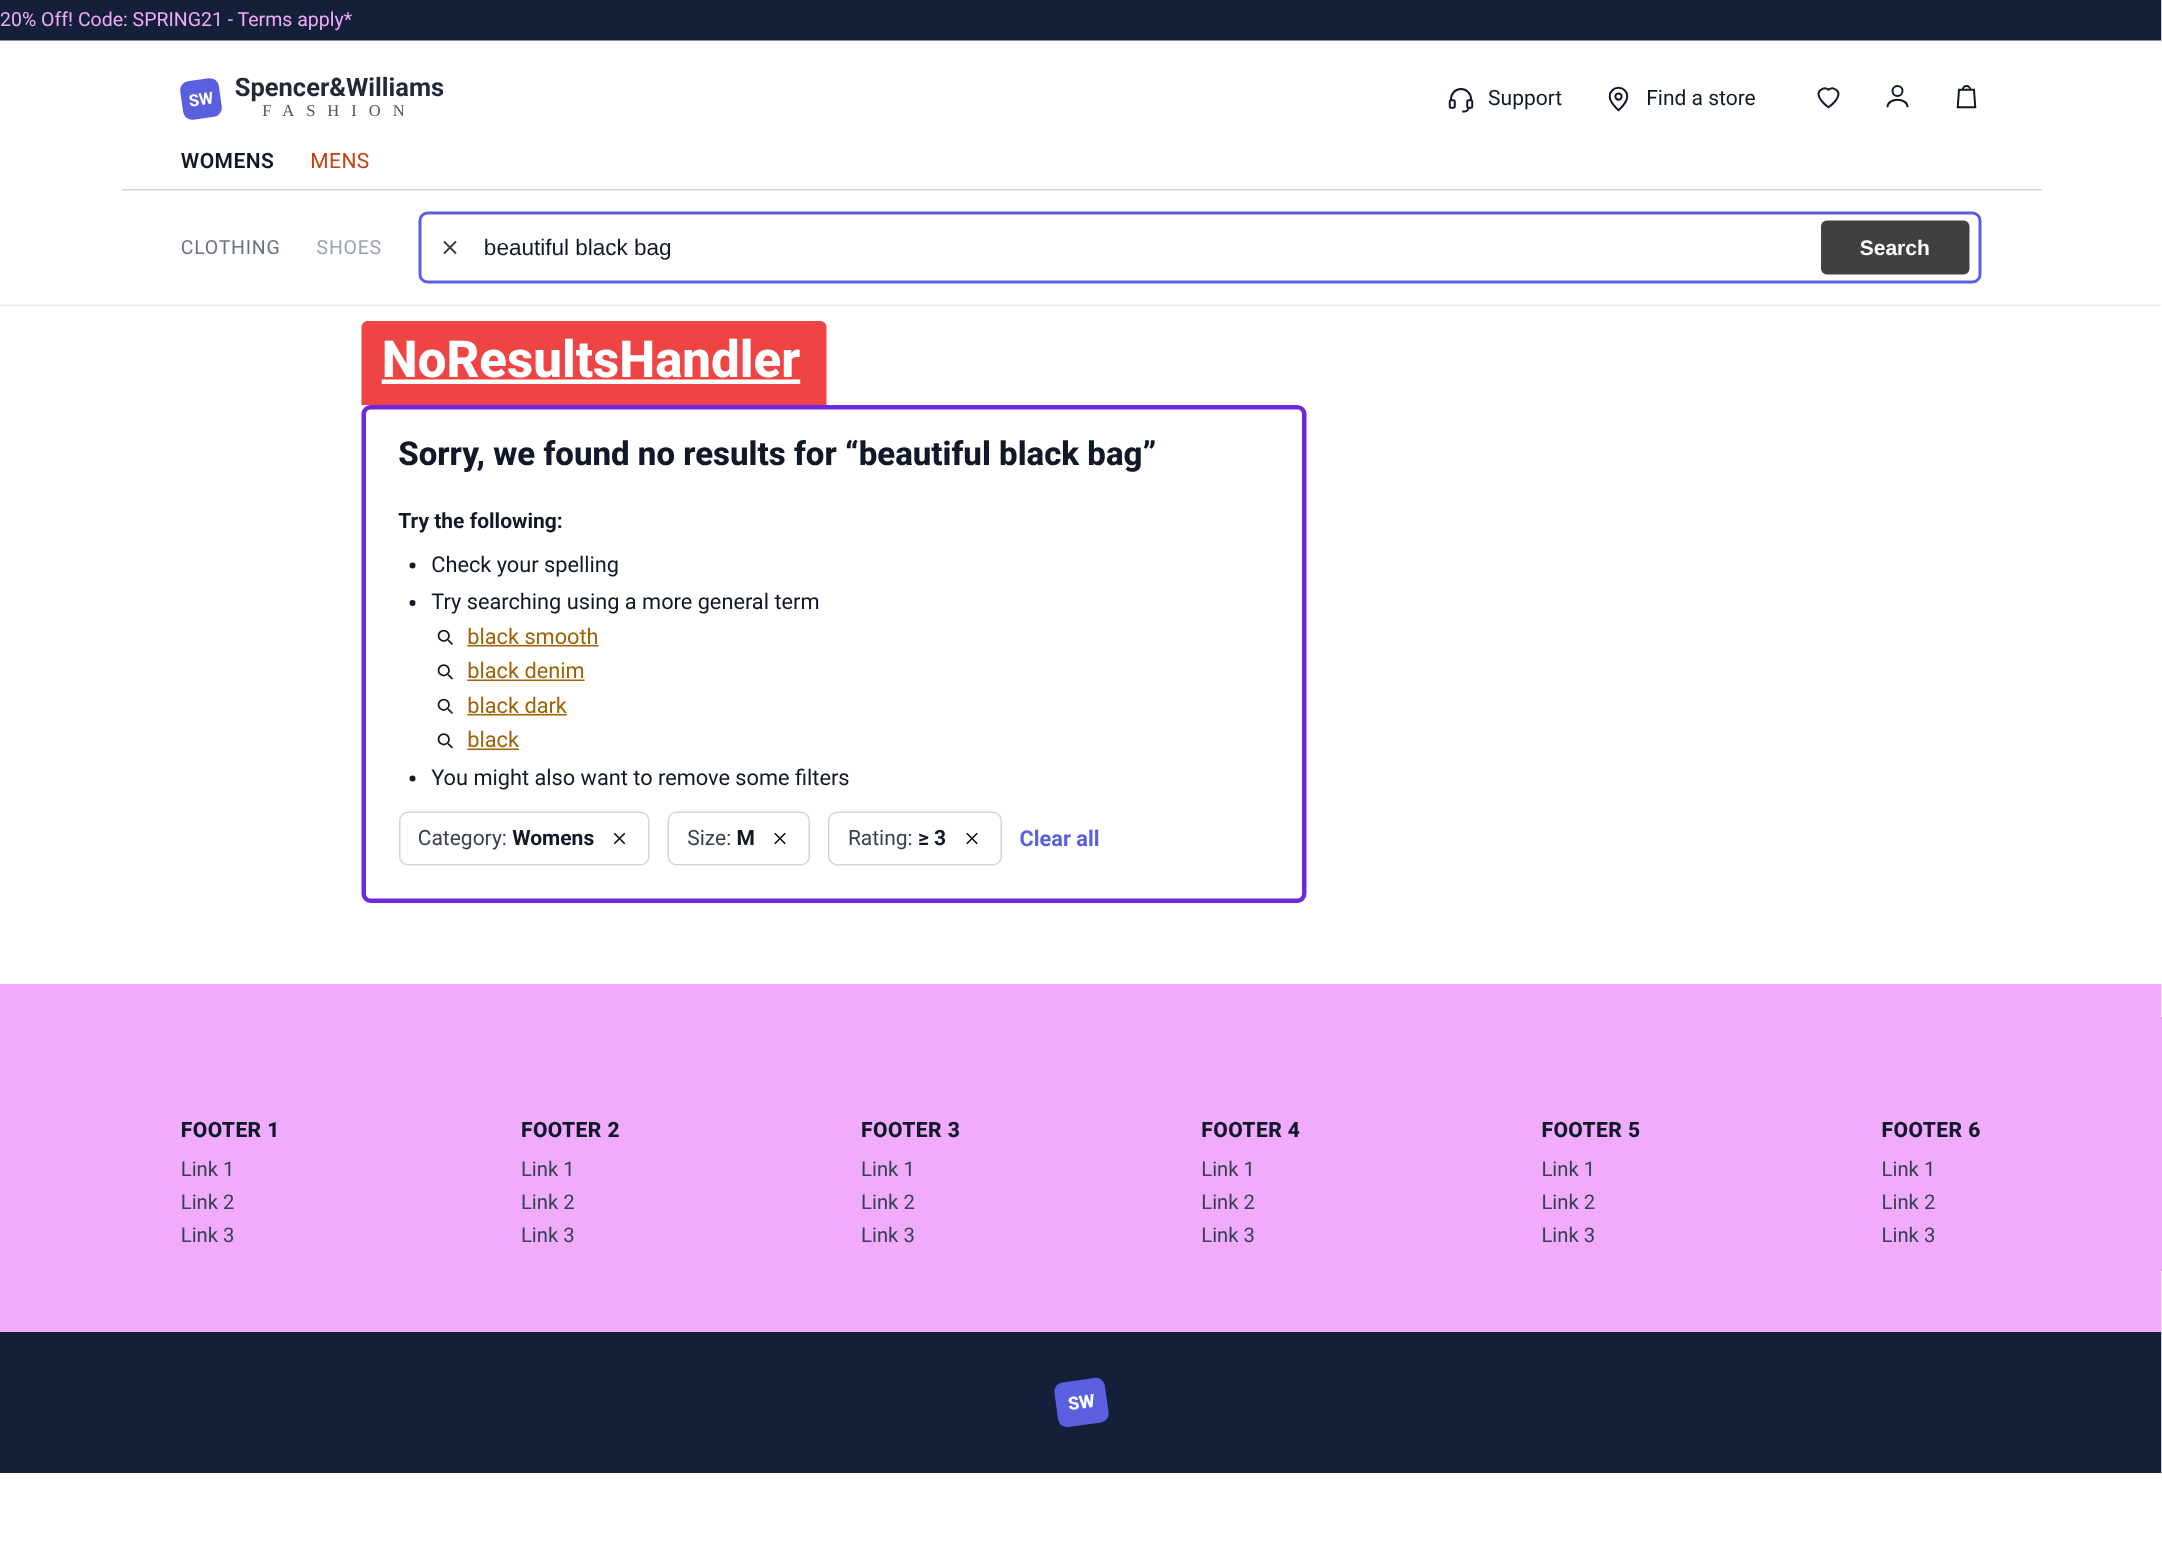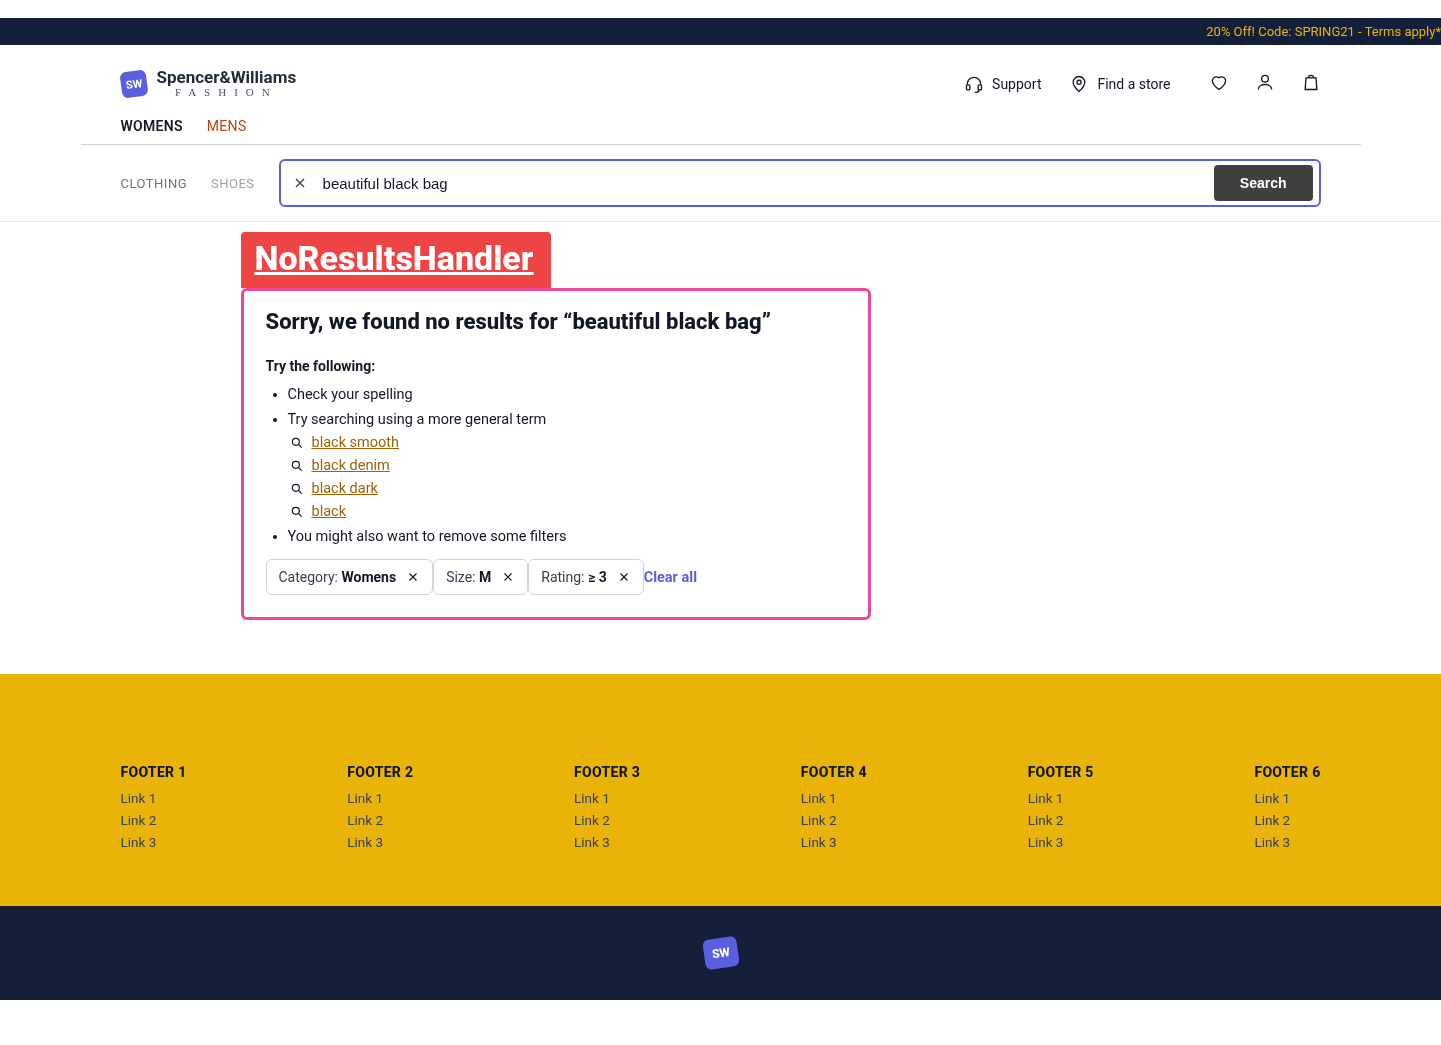--- a/index.html
+++ b/index.html
@@ -5,25 +5,24 @@
   * { box-sizing: border-box; margin: 0; padding: 0; }
   body {
     font-family: -apple-system, BlinkMacSystemFont, "Segoe UI", Roboto, Helvetica, Arial, sans-serif;
     color: #111827;
     background: #fff;
     font-size: 14px;
     width: 1441px;
   }
   .promo-bar {
     background: #14203a;
-    color: #eab308;
-    text-align: right;
+    color: #f0abfc;
+    text-align: left;
     padding: 6px 0;
     font-size: 13px;
-    margin-top: 18px;
   }
   .header-top {
     max-width: 1280px;
     margin: 0 auto;
     padding: 24px 40px 10px 40px;
     display: flex;
     align-items: center;
     justify-content: space-between;
   }
   .logo {
@@ -110,52 +109,52 @@
   .widget-wrap { margin-left: 120px; }
   .widget-title {
     display:inline-block;
     background:#ef4444; color:#fff;
     font-weight:800; font-size:34px;
     padding: 6px 18px 10px 14px;
     border-radius:4px 4px 0 0;
     text-decoration:underline;
   }
   .widget-card {
-    border:3px solid #ec4899;
+    border:3px solid #6d28d9;
     border-radius:6px;
     padding: 18px 22px 22px 22px;
     max-width: 630px;
     background:#fff;
   }
   .nores-heading {
     font-size:22px; font-weight:800;
     margin-bottom: 24px;
   }
   .try-label { font-weight:700; font-size:14px; margin-bottom:12px; }
   .tips-list { list-style: disc; padding-left: 22px; }
   .tips-list > li { margin: 8px 0; font-size:14.5px; }
   .suggest-list { list-style:none; padding-left: 2px; margin-top:6px; }
   .suggest-item { display:flex; align-items:center; gap:8px; margin:6px 0; }
   .suggest-item a { color:#a16207; text-decoration: underline; font-size:14.5px; }
   .suggest-icon { width:14px; height:14px; }
 
-  .filters-row { display:flex; align-items:center; margin-top:14px; flex-wrap:wrap; }
+  .filters-row { display:flex; align-items:center; gap:12px; margin-top:14px; flex-wrap:wrap; }
   .filter-chip {
     display:flex; align-items:center; gap:10px;
     border:1px solid #d1d5db; border-radius:6px;
     padding:9px 12px; font-size:14px;
   }
   .filter-chip .close-x { width:14px; height:14px; }
   .filter-label { color:#374151; }
   .filter-value { font-weight:700; }
   .clear-all { color:#5a5fe0; font-weight:700; font-size:14.5px; }
 
   
   .footer {
-    background:#eab308;
+    background:#f0abfc;
     padding: 90px 0 50px 0;
     margin-top: 24px;
   }
   .footer-cols {
     max-width:1280px; margin:0 auto;
     padding: 0 40px;
     display:flex; justify-content:space-between;
   }
   .foot-col h4 {
     font-size:14px; font-weight:800; letter-spacing:0.3px;

